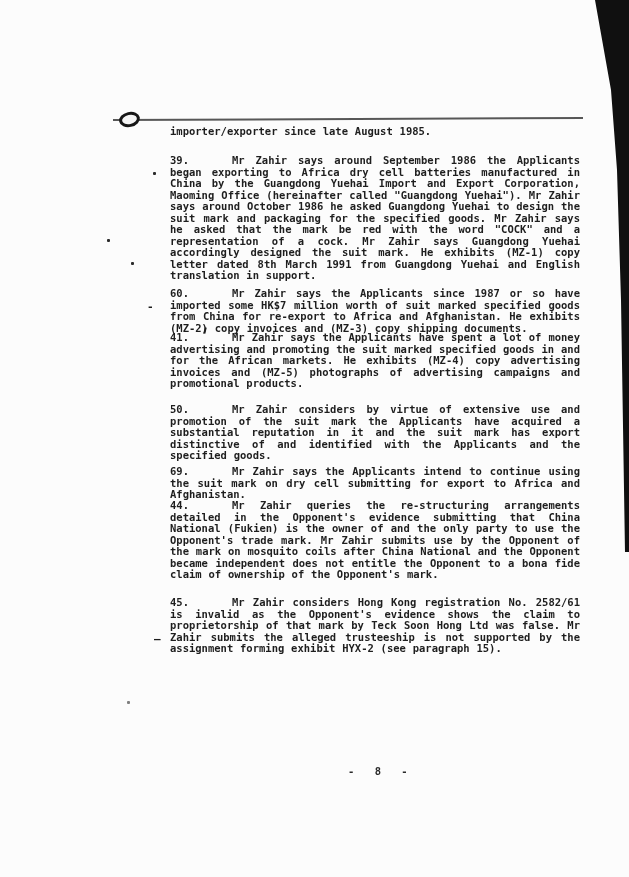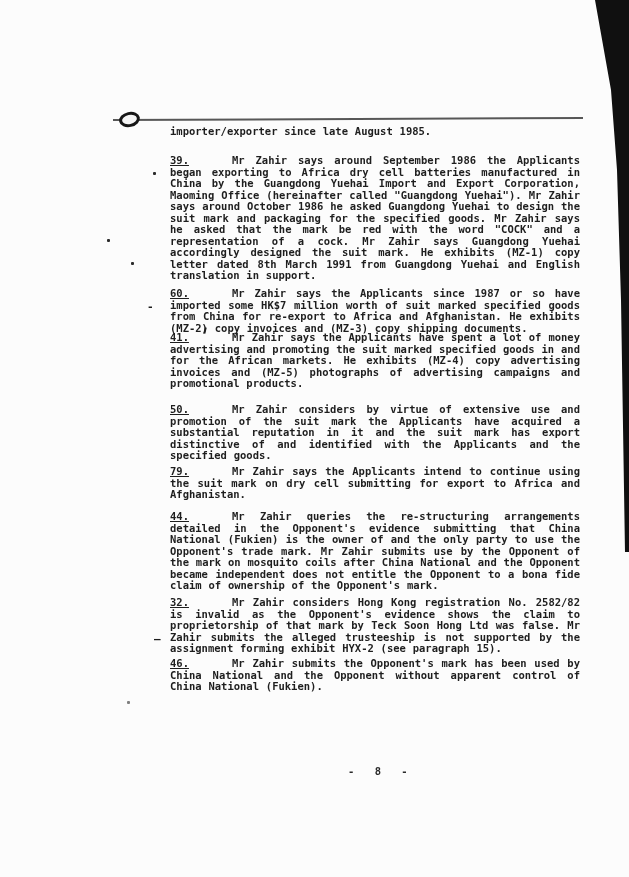--- a/index.html
+++ b/index.html
@@ -14,21 +14,21 @@
   .para{
     position:absolute;
     left:170px;
     width:410px;
     font:700 10.5px/11.5px "DejaVu Sans Mono", monospace;
     color:#1e1e1e;
     text-align:justify;
     letter-spacing:0;
     word-spacing:0.5px;
   }
-  .pnum{display:inline-block;width:62px;text-decoration:underline;}
+  .pnum{display:inline-block;width:62px;}
   .footer{
     position:absolute;
     left:348px;top:766px;
     font:700 10.5px/11.5px "DejaVu Sans Mono", monospace;
     color:#2a2a2a;
     word-spacing:14px;
     white-space:pre;
   }
   
   .top-scan-line{
@@ -103,31 +103,28 @@
 
   <div class="para" style="top:332px">
     <span class="pnum">41.</span><span>Mr Zahir says the Applicants have spent a lot of money advertising and promoting the suit marked specified goods in and for the African markets. He exhibits (MZ-4) copy advertising invoices and (MZ-5) photographs of advertising campaigns and promotional products.</span>
   </div>
 
   <div class="para" style="top:404px">
     <span class="pnum">50.</span><span>Mr Zahir considers by virtue of extensive use and promotion of the suit mark the Applicants have acquired a substantial reputation in it and the suit mark has export distinctive of and identified with the Applicants and the specified goods.</span>
   </div>
 
   <div class="para" style="top:466px">
-    <span class="pnum">79.</span><span>Mr Zahir says the Applicants intend to continue using the suit mark on dry cell submitting for export to Africa and Afghanistan.</span>
+    <span class="pnum">69.</span><span>Mr Zahir says the Applicants intend to continue using the suit mark on dry cell submitting for export to Africa and Afghanistan.</span>
   </div>
 
-  <div class="para" style="top:511px">
+  <div class="para" style="top:500px">
     <span class="pnum">44.</span><span>Mr Zahir queries the re-structuring arrangements detailed in the Opponent's evidence submitting that China National (Fukien) is the owner of and the only party to use the Opponent's trade mark. Mr Zahir submits use by the Opponent of the mark on mosquito coils after China National and the Opponent became independent does not entitle the Opponent to a bona fide claim of ownership of the Opponent's mark.</span>
   </div>
 
   <div class="para" style="top:597px">
-    <span class="pnum">32.</span><span>Mr Zahir considers Hong Kong registration No. 2582/82 is invalid as the Opponent's evidence shows the claim to proprietorship of that mark by Teck Soon Hong Ltd was false. Mr Zahir submits the alleged trusteeship is not supported by the assignment forming exhibit HYX-2 (see paragraph 15).</span>
+    <span class="pnum">45.</span><span>Mr Zahir considers Hong Kong registration No. 2582/61 is invalid as the Opponent's evidence shows the claim to proprietorship of that mark by Teck Soon Hong Ltd was false. Mr Zahir submits the alleged trusteeship is not supported by the assignment forming exhibit HYX-2 (see paragraph 15).</span>
   </div>
 
-  <div class="para" style="top:658px">
-    <span class="pnum">46.</span><span>Mr Zahir submits the Opponent's mark has been used by China National and the Opponent without apparent control of China National (Fukien).</span>
-  </div>
 
 
   <div class="footer">- 8 -</div>
 
 </div>
 
 </body></html>

